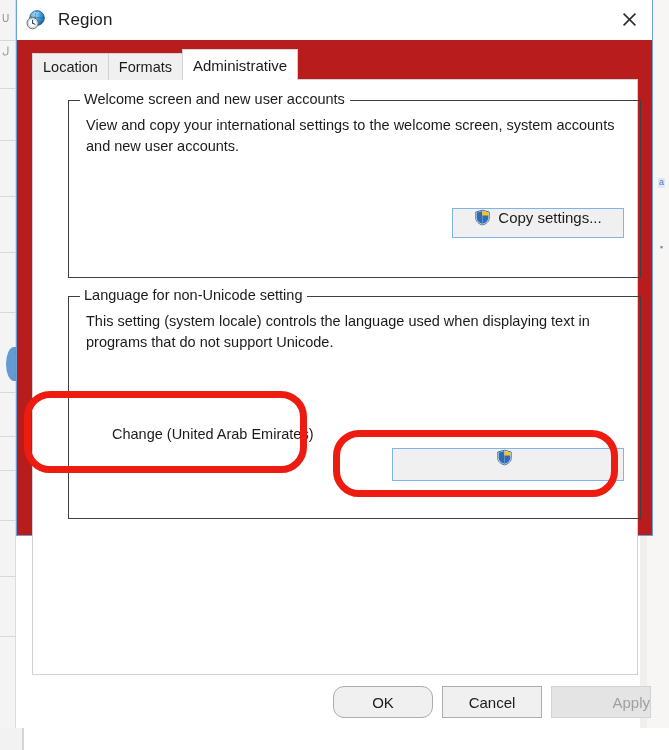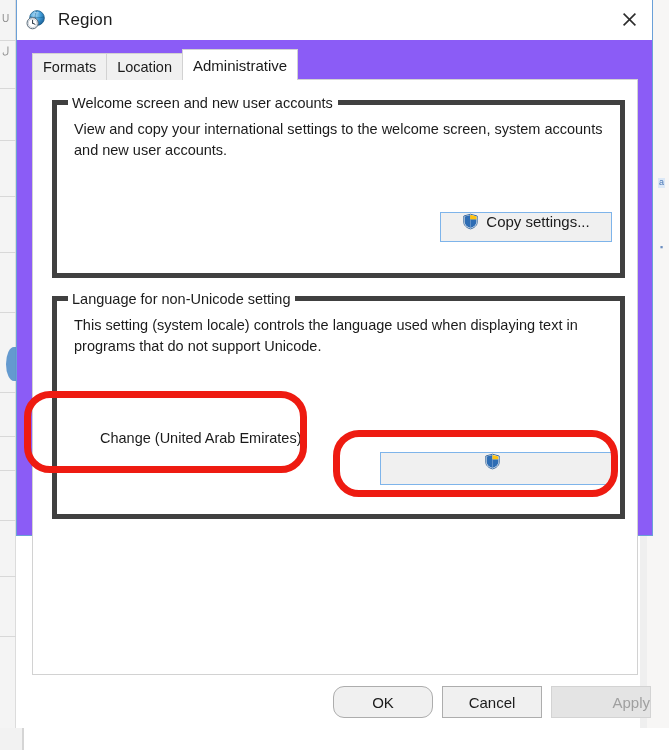--- a/index.html
+++ b/index.html
@@ -91,21 +91,21 @@
     background: #4a89c8;
     border-radius: 50% 0 0 50%;
     opacity: .85;
   }
 
   
   #dialog {
     position: absolute;
     left: 16px; top: 0;
     width: 637px; height: 536px;
-    background: #8b5cf6;
+    background: #b91c1c;
     border: 1px solid #6aa0d8;
     border-top: none;
     box-shadow: 0 0 0 0 transparent;
   }
 
   
   .titlebar {
     position: relative;
     height: 40px;
     background: #ffffff;
@@ -174,22 +174,23 @@
     width: 606px;
     height: 596px;
     background: #ffffff;
     border: 1px solid #d2d2d2;
     z-index: 2;
   }
 
   
   .groupbox {
     position: absolute;
-    border: 5px solid #404040;
+    border: 1px solid #404040;
     background: transparent;
+    margin-left: 16px;
   }
   .group-label {
     position: absolute;
     top: -9px;
     left: 11px;
     background: #ffffff;
     padding: 0 5px 0 4px;
     font-size: 14.5px;
     color: #1b1b1b;
     line-height: 1;
@@ -335,24 +336,24 @@
       <div class="close-btn">
         <svg width="15" height="15" viewBox="0 0 15 15">
           <line x1="1.6" y1="1.6" x2="13.4" y2="13.4" stroke="#2c2c2c" stroke-width="1.6"></line>
           <line x1="13.4" y1="1.6" x2="1.6" y2="13.4" stroke="#2c2c2c" stroke-width="1.6"></line>
         </svg>
       </div>
     </div>
 
     <div class="tabstrip">
       <div class="tab">
+        <span>Location</span>
+      </div>
+      <div class="tab">
         <span>Formats</span>
-      </div>
-      <div class="tab">
-        <span>Location</span>
       </div>
       <div class="tab active">
         <span>Administrative</span>
       </div>
     </div>
 
     <div class="tabpanel">
 
       <div class="groupbox" style="left:19px; top:20px; width:573px; height:178px;">
         <div class="group-label">Welcome screen and new user accounts</div>

